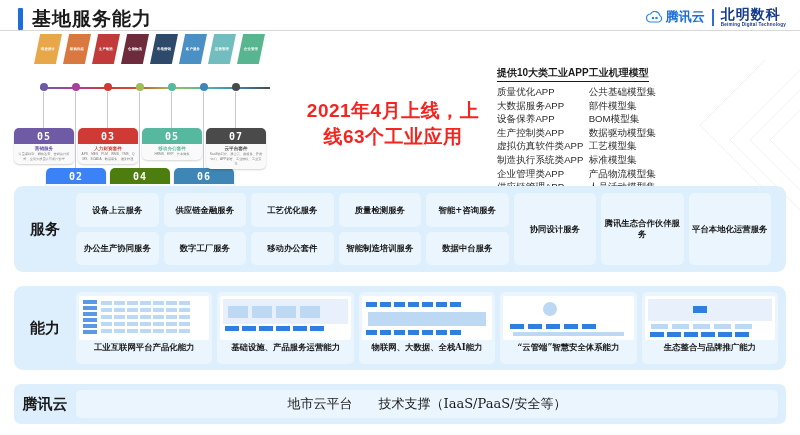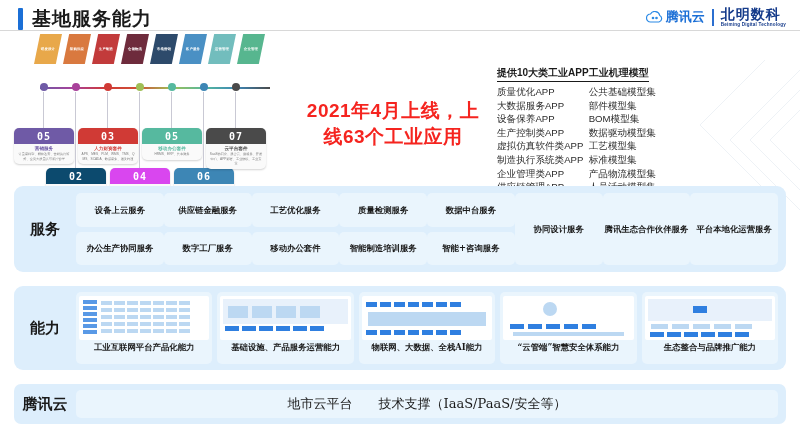--- a/index.html
+++ b/index.html
@@ -56,21 +56,21 @@
 
   .deco{position:absolute;right:0;top:30px;width:130px;height:152px;opacity:.5;}
 
   
   .panel{position:absolute;background:#ddeefc;border-radius:9px;display:flex;align-items:center;}
   .panel-label{width:62px;text-align:center;font-size:15px;font-weight:bold;color:#1a1a1a;
                font-family:"DejaVu Serif",serif;flex:none;}
 
   
   .svc-panel{left:14px;top:186px;width:772px;height:86px;}
-  .svc-grid{flex:1;display:flex;padding-right:8px;height:72px;}
+  .svc-grid{flex:1;display:flex;gap:5px;padding-right:15px;height:72px;}
   .svc-col{display:flex;flex-direction:column;gap:5px;flex:1;}
   .svc-cell{flex:1;background:#eaf5fd;border-radius:5px;display:flex;align-items:center;
             justify-content:center;text-align:center;font-size:8.4px;font-weight:bold;color:#1a1a1a;
             font-family:"DejaVu Serif",serif;line-height:1.25;padding:0 2px;}
   .svc-tall{flex:1;background:#eaf5fd;border-radius:5px;display:flex;align-items:center;
             justify-content:center;text-align:center;font-size:8.4px;font-weight:bold;color:#1a1a1a;
             font-family:"DejaVu Serif",serif;line-height:1.3;padding:0 2px;}
   .svc-col.single{gap:0;}
 
   
@@ -175,37 +175,37 @@
         <div class="stem" style="left: 43px; top: 62px; height: 36px;"></div>
         <div class="card" style="left: 14px; top: 98px;">
           <div class="card-head" style="background:#6f5aa6">
             <span class="card-num">05</span>
           </div>
           <div class="card-ttl" style="color:#6f5aa6">营销服务</div>
           <div class="card-body">计量采样型、精益改善、营销执行监督、全员大质量以可监控管理</div>
         </div>
         <div class="stem" style="left: 75px; top: 62px; height: 76px;"></div>
         <div class="card" style="left: 46px; top: 138px;">
-          <div class="card-head" style="background:#0c4a6e">
+          <div class="card-head" style="background:#3b82f6">
             <span class="card-num">02</span>
           </div>
           <div class="card-ttl" style="color:#a8419a">数字营销套件</div>
           <div class="card-body">目录、商品、管理、数据、CRM、SRM</div>
         </div>
         <div class="stem" style="left: 107px; top: 62px; height: 36px;"></div>
         <div class="card" style="left: 78px; top: 98px;">
           <div class="card-head" style="background:#d03a35">
             <span class="card-num">03</span>
           </div>
           <div class="card-ttl" style="color:#d03a35">人力财资套件</div>
           <div class="card-body">APS、MES、PLM、WMS、TMS、QMS、SCADA、数据采集、通关约速</div>
         </div>
         <div class="stem" style="left: 139px; top: 62px; height: 76px;"></div>
         <div class="card" style="left: 110px; top: 138px;">
-          <div class="card-head" style="background:#d946ef">
+          <div class="card-head" style="background:#4d7c0f">
             <span class="card-num">04</span>
           </div>
           <div class="card-ttl" style="color:#9fbf56">智能制造套件</div>
           <div class="card-body">OA、协同研发、移动办公、移动运营</div>
         </div>
         <div class="stem" style="left: 171px; top: 62px; height: 36px;"></div>
         <div class="card" style="left: 142px; top: 98px;">
           <div class="card-head" style="background:#56b99f">
             <span class="card-num">05</span>
           </div>
@@ -275,22 +275,22 @@
         </div>
         <div class="svc-col">
           <div class="svc-cell">工艺优化服务</div>
           <div class="svc-cell">移动办公套件</div>
         </div>
         <div class="svc-col">
           <div class="svc-cell">质量检测服务</div>
           <div class="svc-cell">智能制造培训服务</div>
         </div>
         <div class="svc-col">
+          <div class="svc-cell">智能+咨询服务</div>
           <div class="svc-cell">数据中台服务</div>
-          <div class="svc-cell">智能+咨询服务</div>
         </div>
         <div class="svc-col">
           <div class="svc-cell">协同设计服务</div>
         </div>
         <div class="svc-col single">
           <div class="svc-tall">腾讯生态合作伙伴服务</div>
         </div>
         <div class="svc-col single">
           <div class="svc-tall">平台本地化运营服务</div>
         </div>

